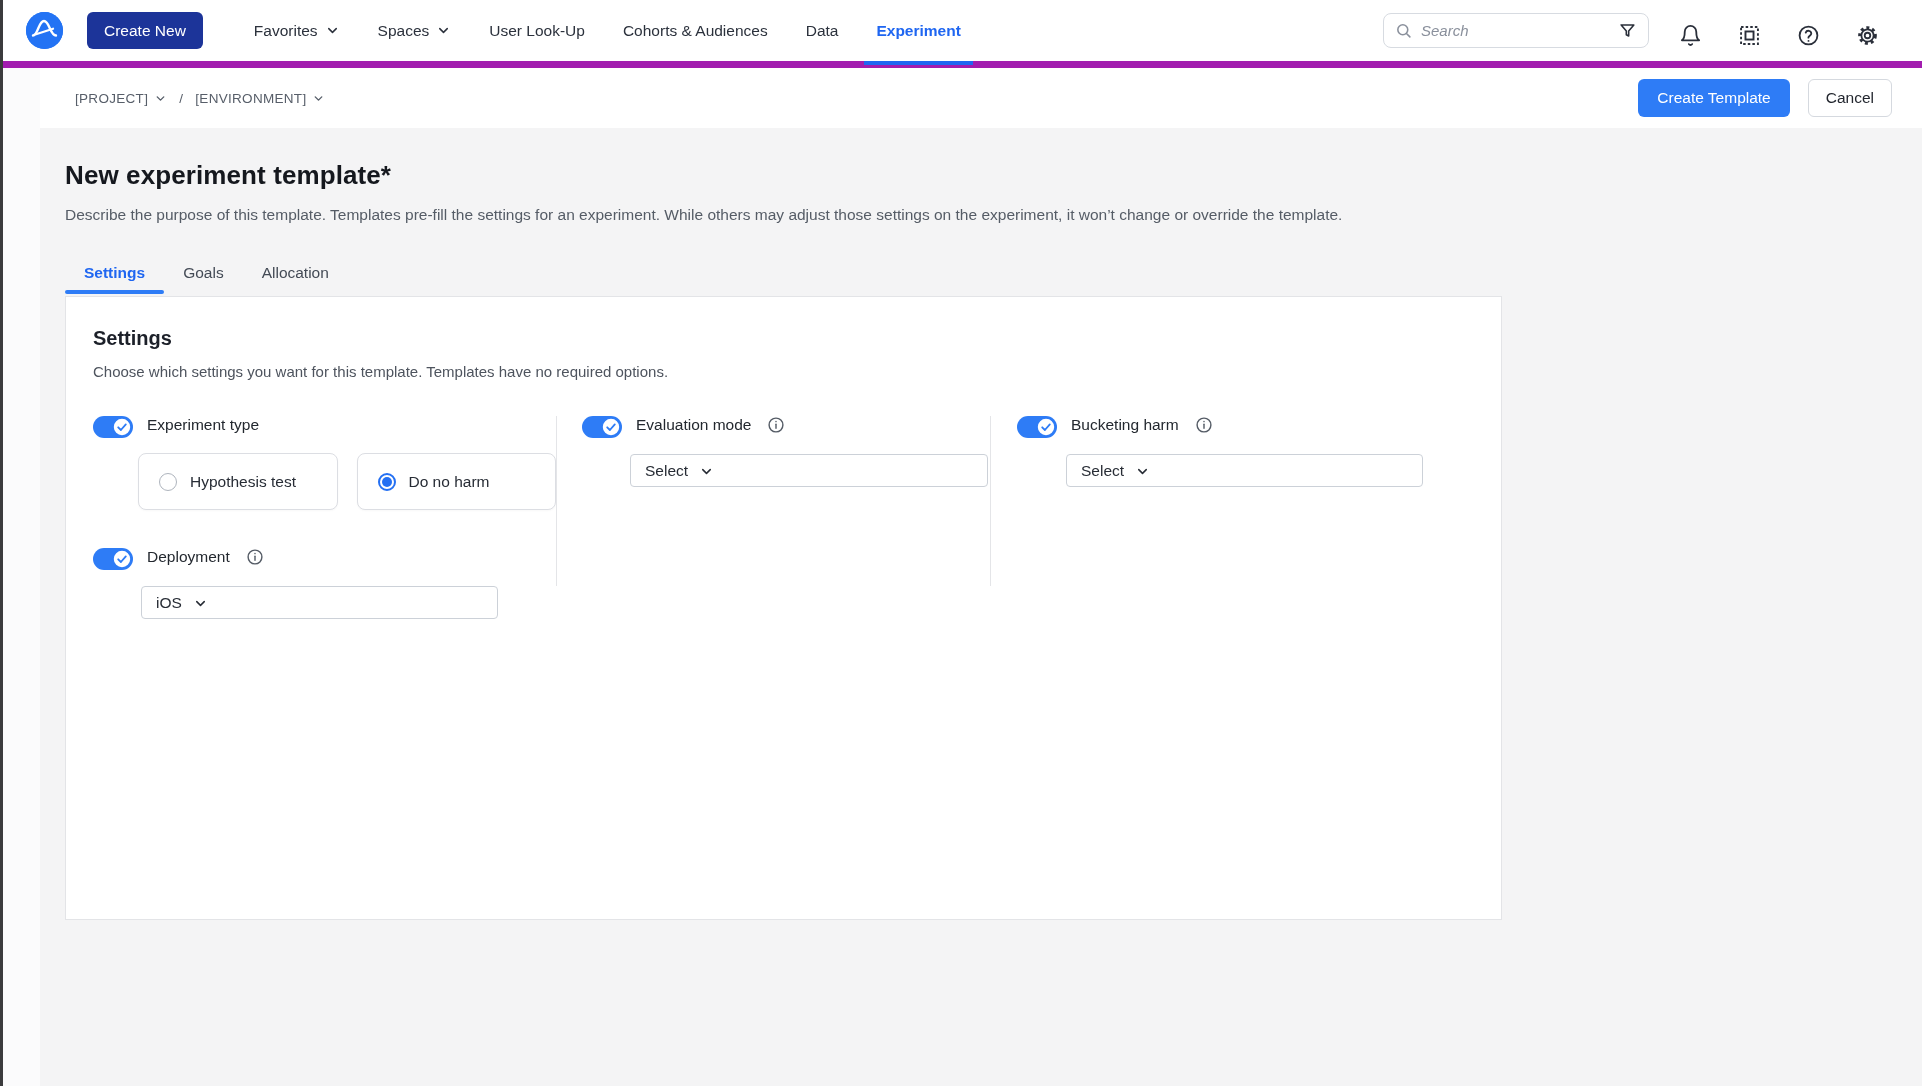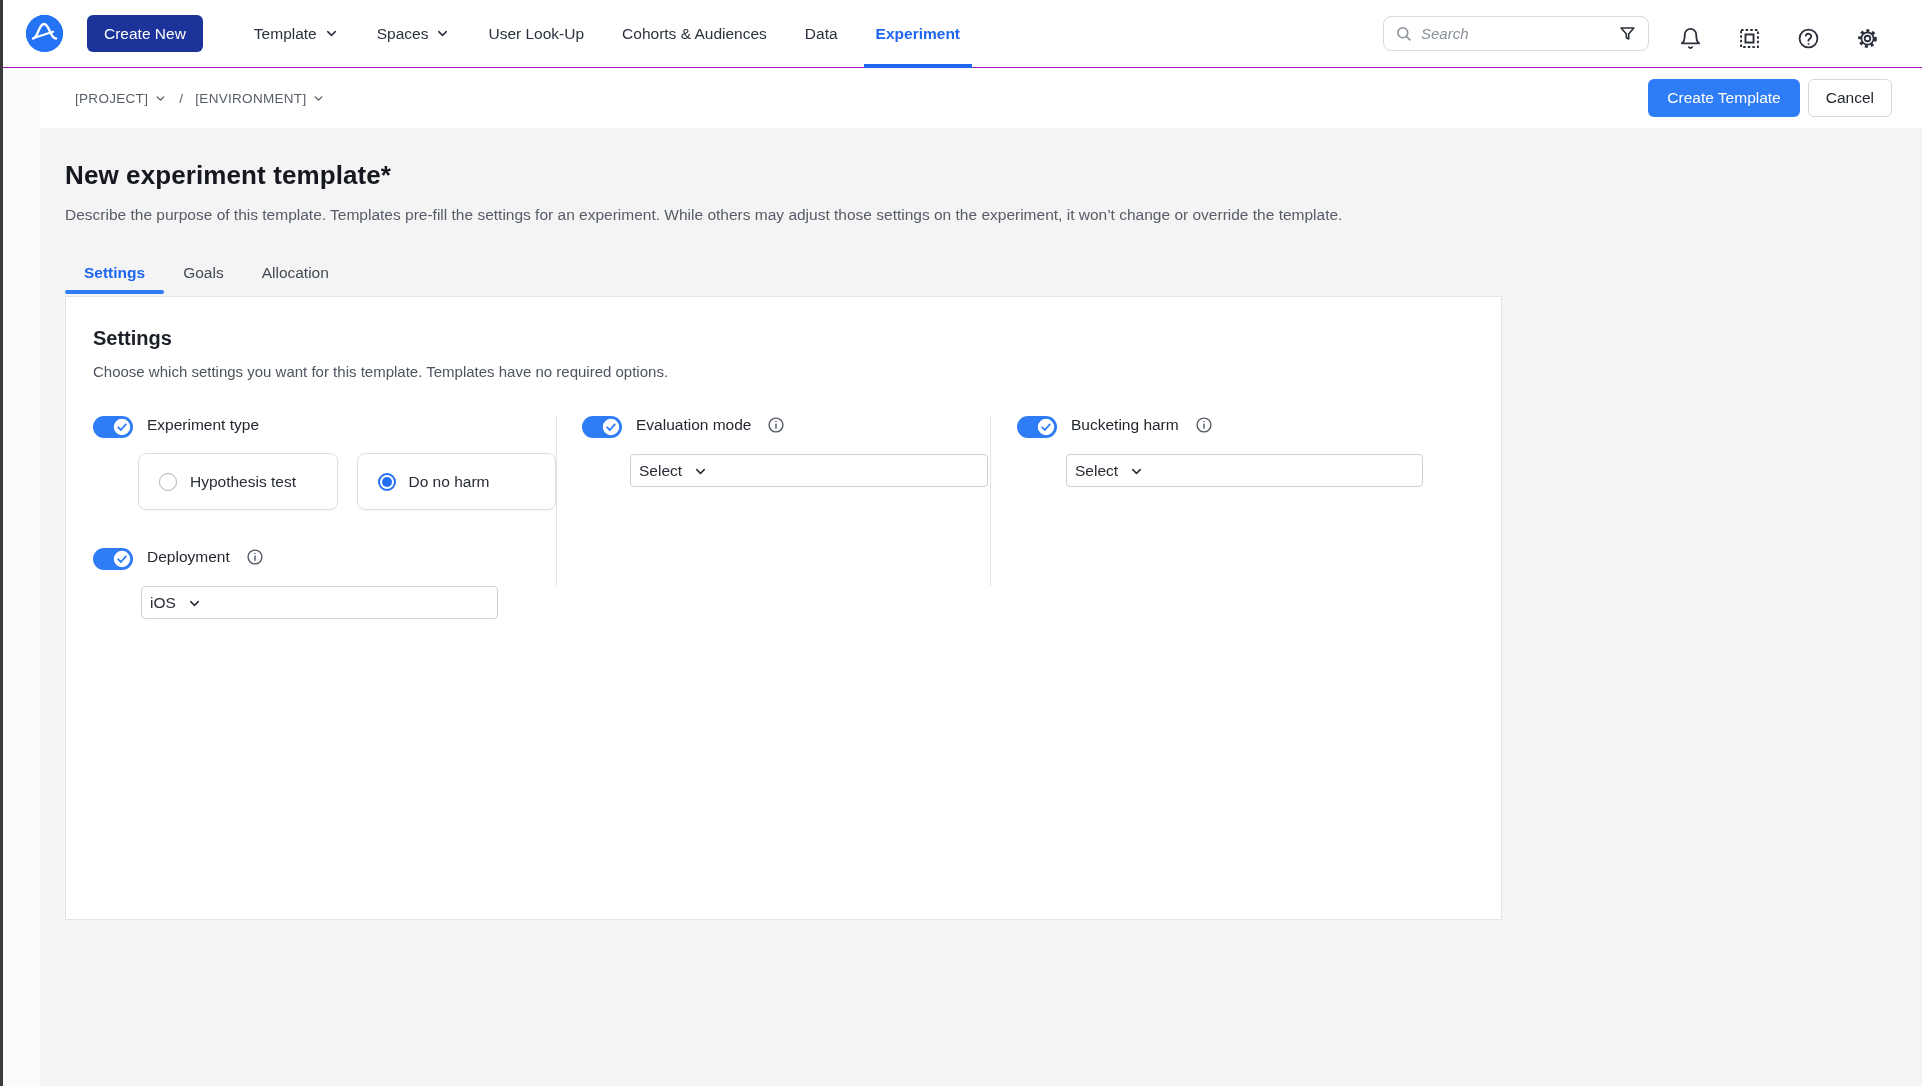--- a/index.html
+++ b/index.html
@@ -4,21 +4,21 @@
 <style>
   * { margin:0; padding:0; box-sizing:border-box; }
   html,body { width:1922px; height:1086px; overflow:hidden; background:#ffffff;
     font-family:"Liberation Sans", sans-serif; color:#272d38; }
 
   
   .win-border { position:absolute; left:0; top:0; width:3px; height:1086px; background:#3b3b3d; z-index:50; }
   .left-rail  { position:absolute; left:3px; top:68px; width:37px; height:1018px; background:#fbfbfc; z-index:2; }
 
   
-  .topnav { position:relative; height:68px; background:#fff; border-bottom:1px solid #a21caf;
+  .topnav { position:relative; height:68px; background:#fff; border-bottom:7px solid #a21caf;
     display:flex; align-items:center; padding:0 26px; z-index:10; }
   .logo-wrap { width:37px; height:37px; border-radius:50%; background:#2373f4; display:flex;
     align-items:center; justify-content:center; flex:0 0 auto; cursor:pointer; }
   .btn-create-new { margin-left:24px; height:37px; padding:0 17px; border:none; border-radius:6px;
     background:#1c3499; color:#fff; font-size:15.5px; font-family:inherit; cursor:pointer; }
   .nav-items { display:flex; align-items:stretch; height:68px; margin-left:32px; }
   .nav-item { display:flex; align-items:center; gap:7px; padding:0 19px; font-size:15.5px;
     color:#2b313c; cursor:pointer; position:relative; }
   .nav-item.active { color:#1f66f1; font-weight:700; }
   .nav-item.active::after { content:""; position:absolute; left:7px; right:7px; bottom:0;
@@ -33,21 +33,21 @@
     cursor:pointer; color:#2a2f3a; }
   .icon-row { display:flex; align-items:center; gap:33px; padding-right:16px; }
 
   
   .page-header { position:relative; margin-left:40px; height:60px; background:#fff;
     display:flex; align-items:center; padding:0 30px 0 35px; }
   .breadcrumb { display:flex; align-items:center; gap:10px; font-size:13.5px; color:#575e69;
     letter-spacing:0.3px; }
   .crumb { display:flex; align-items:center; gap:6px; cursor:pointer; }
   .crumb-sep { color:#575e69; padding:0 2px; }
-  .header-actions { margin-left:auto; display:flex; align-items:center; gap:8px; }
+  .header-actions { margin-left:auto; display:flex; align-items:center; gap:18px; }
   .btn-primary { height:38px; padding:0 19px; border:none; border-radius:6px; background:#2e7cf6;
     color:#fff; font-size:15.5px; font-family:inherit; cursor:pointer; }
   .btn-secondary { height:38px; padding:0 17px; border:1px solid #d5d9df; border-radius:6px;
     background:#fff; color:#23272f; font-size:15.5px; font-family:inherit; cursor:pointer; }
 
   
   .content { position:relative; margin-left:40px; height:958px; background:#f4f4f5;
     padding:32px 0 0 25px; }
   .page-title { font-size:26px; font-weight:700; color:#15181e; letter-spacing:0.1px; }
   .page-desc { margin-top:15px; font-size:15.5px; color:#555c66; }
@@ -82,21 +82,21 @@
     display:flex; align-items:center; padding-left:20px; gap:13px; cursor:pointer;
     box-shadow:0 1px 2px rgba(20,24,34,0.03); }
   .radio { width:18px; height:18px; border-radius:50%; flex:0 0 auto; position:relative; }
   .radio.off { border:1.6px solid #aeb4bd; background:#fff; }
   .radio.on { border:2px solid #2470f3; background:#fff; }
   .radio.on::after { content:""; position:absolute; left:50%; top:50%; width:10px; height:10px;
     margin:-5px 0 0 -5px; border-radius:50%; background:#2470f3; }
   .radio-label { font-size:15.5px; color:#272c35; }
 
   .select { height:33px; border:1px solid #ccd1d8; border-radius:4px; background:#fff;
-    display:flex; align-items:center; padding:0 8px; gap:11px; font-size:15.5px; color:#272c35;
+    display:flex; align-items:center; padding:0 14px; gap:11px; font-size:15.5px; color:#272c35;
     cursor:pointer; }
   .select .chev { margin-top:1px; }
   .sel-eval { width:358px; margin:16px 0 0 48px; }
   .sel-bucket { width:357px; margin:16px 0 0 49px; }
   .sel-deploy { width:357px; margin:16px 0 0 48px; }
 
   .deployment-block { margin-top:38px; }
 
   svg { display:block; }
 </style>
@@ -112,21 +112,21 @@
       <circle cx="18.5" cy="18.5" r="18.5" fill="#2373f4"></circle>
       <path d="M7 23.5 C12 23.5 12.5 9 18 9 S24 23.5 30 23.5" fill="none" stroke="#fff" stroke-width="2.4" stroke-linecap="round"></path>
       <path d="M9.5 19.5 L27.5 19.5" stroke="#fff" stroke-width="2.2" stroke-linecap="round" transform="rotate(-18 18.5 19.5)"></path>
     </svg>
   </div>
 
   <button class="btn-create-new">Create New</button>
 
   <div class="nav-items">
     <div class="nav-item">
-      <span>Template</span>
+      <span>Favorites</span>
       <svg class="chev" width="15" height="15" viewBox="0 0 24 24" fill="none" stroke="#2b313c" stroke-width="2.4" stroke-linecap="round" stroke-linejoin="round">
           <polyline points="6 9 12 15 18 9"></polyline>
         </svg>
     </div>
     <div class="nav-item">
       <span>Spaces</span>
       <svg class="chev" width="15" height="15" viewBox="0 0 24 24" fill="none" stroke="#2b313c" stroke-width="2.4" stroke-linecap="round" stroke-linejoin="round">
           <polyline points="6 9 12 15 18 9"></polyline>
         </svg>
     </div>

